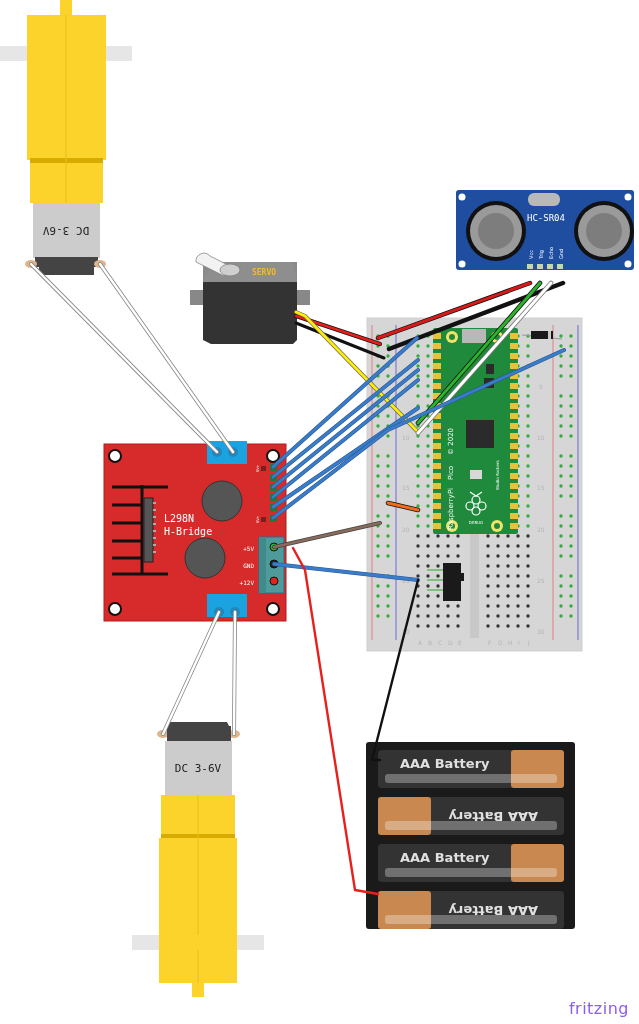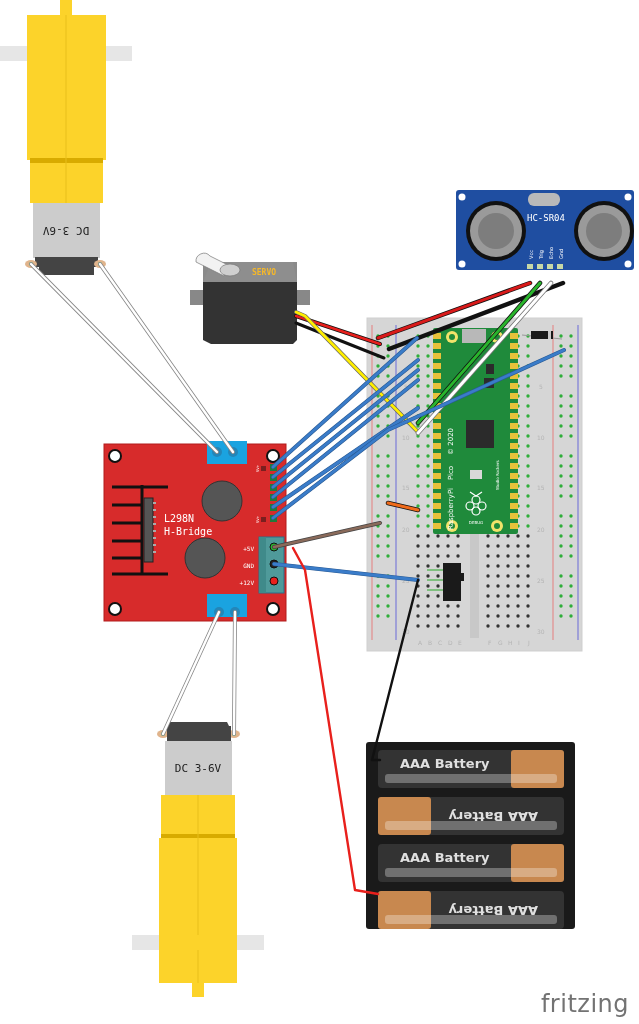--- a/index.html
+++ b/index.html
@@ -1,20 +1,20 @@
 <!DOCTYPE html>
 <html><head>
 <meta charset="utf-8">
 <style>
   html,body{margin:0;padding:0;background:#ffffff;}
   body{width:639px;height:1024px;position:relative;overflow:hidden;font-family:"DejaVu Sans",sans-serif;}
   svg{position:absolute;left:0;top:0;}
   .mono{font-family:"DejaVu Sans Mono",monospace;}
   .lbl{font-family:"DejaVu Sans",sans-serif;}
-  #fritzing-logo{position:absolute;right:10px;bottom:6px;font-family:"DejaVu Sans",sans-serif;font-size:24px;color:#737373;letter-spacing:0.5px;}
+  #fritzing-logo{position:absolute;right:10px;bottom:6px;font-family:"DejaVu Sans",sans-serif;font-size:16px;color:#8b5cf6;letter-spacing:0.5px;}
 </style>
 </head>
 <body>
 
 <svg id="canvas" width="639" height="1024" viewBox="0 0 639 1024" xmlns="http://www.w3.org/2000/svg">
 
   <g>
     <rect x="0" y="46" width="132" height="15" fill="#e6e6e6"></rect>
     <rect x="60" y="0" width="12" height="18" fill="#fcd32a"></rect>
     <rect x="27" y="15" width="79" height="145" fill="#fcd32a"></rect>

